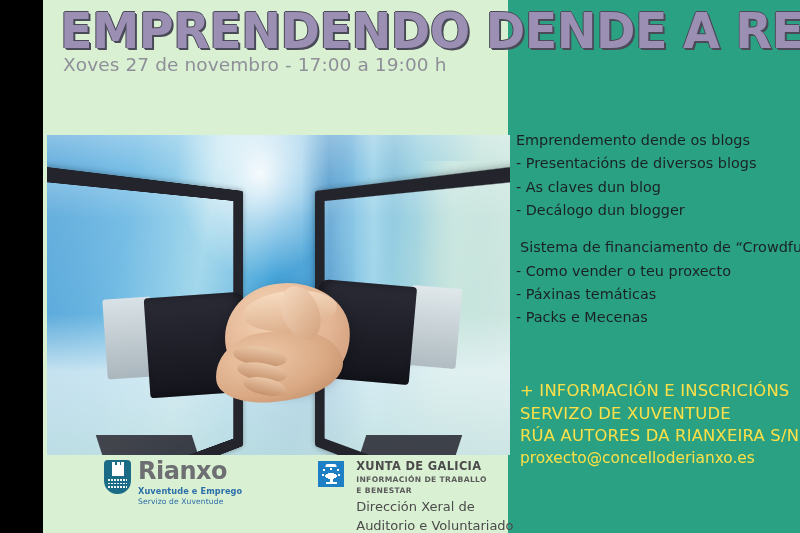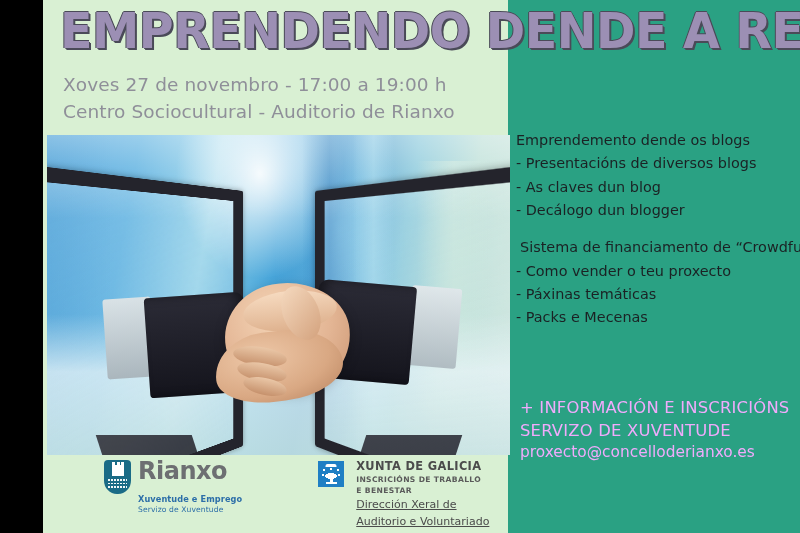--- a/index.html
+++ b/index.html
@@ -35,21 +35,21 @@
     color:#9c8fb4;
     white-space:nowrap;
     text-shadow:2px 2px 0 #4a4a58, 1px 1px 0 #4a4a58, -1px 0 0 #4a4a58, 0 -1px 0 #4a4a58;
     transform:scaleX(0.97);
     transform-origin:left top;
     z-index:5;
   }
 
   
   .subtitle{
-    position:absolute;left:63px;top:72px;width:440px;
+    position:absolute;left:63px;top:52px;width:440px;
     color:#8f8f99;
     font-size:18.5px;
     line-height:1.45;
     letter-spacing:0.1px;
     z-index:5;
   }
   .subtitle div{white-space:nowrap;}
 
   
   .photo{
@@ -151,22 +151,22 @@
     color:#1b2224;
     font-size:14.4px;
     line-height:1.62;
     z-index:6;
   }
   .topics .row{white-space:nowrap;}
   .topics .gap{height:14px;}
   .topics .indent{padding-left:4px;}
 
   .contact{
-    position:absolute;left:520px;top:397px;width:280px;
-    color:#f0abfc;
+    position:absolute;left:520px;top:380px;width:280px;
+    color:#fde047;
     font-size:16.4px;
     line-height:1.38;
     letter-spacing:.2px;
     z-index:6;
   }
   .contact div{white-space:nowrap;}
   .contact .email{font-size:15.4px;letter-spacing:0;}
 
   
   .logos{position:absolute;left:104px;top:460px;z-index:6;display:flex;align-items:flex-start;gap:76px;}
@@ -192,21 +192,21 @@
     position:absolute;left:4px;top:19px;width:19px;height:11px;
     background:
       repeating-linear-gradient(180deg, #fff 0 1.6px, transparent 1.6px 3.7px);
     -webkit-mask-image:repeating-linear-gradient(90deg,#000 0 2px,transparent 2px 3px);
             mask-image:repeating-linear-gradient(90deg,#000 0 2px,transparent 2px 3px);
     opacity:.95;
   }
   .rianxo-txt .name{
     font-size:24px;font-weight:bold;color:#6d6f72;line-height:.95;letter-spacing:-.5px;
   }
-  .rianxo-txt .l1{font-size:8.2px;font-weight:bold;color:#2c6ea8;margin-top:11px;letter-spacing:.1px;}
+  .rianxo-txt .l1{font-size:8.2px;font-weight:bold;color:#2c6ea8;margin-top:3px;letter-spacing:.1px;}
   .rianxo-txt .l2{font-size:7.6px;color:#2c6ea8;margin-top:1px;letter-spacing:.1px;}
 
   .logo-xunta{display:flex;align-items:flex-start;gap:12px;}
   .xunta-emblem{
     width:26px;height:26px;background:#1f7fc4;position:relative;flex:0 0 auto;margin-top:1px;
   }
   .xunta-emblem .crown{
     position:absolute;left:50%;top:2.5px;transform:translateX(-50%);
     width:11px;height:3px;background:#fff;border-radius:2px 2px 0 0;
   }
@@ -222,36 +222,35 @@
   .xunta-emblem .chalice{
     position:absolute;left:50%;bottom:3px;transform:translateX(-50%);
     width:12px;height:11px;
     background:
       linear-gradient(#fff,#fff) center bottom/11px 2px no-repeat,
       linear-gradient(#fff,#fff) center 5px/3px 5px no-repeat,
       radial-gradient(ellipse 6px 3px at 50% 3px,#fff 99%,transparent);
   }
   .xunta-txt .x1{font-size:11.4px;font-weight:bold;color:#4b4b4b;letter-spacing:.35px;line-height:1.1;}
   .xunta-txt .x2{font-size:7.6px;font-weight:bold;color:#5a5a5a;letter-spacing:.35px;line-height:1.3;margin-top:2px;}
-  .xunta-txt .x3{font-size:11px;color:#4b4b4b;line-height:1.32;margin-top:2px;text-decoration:underline;}
+  .xunta-txt .x3{font-size:13px;color:#4b4b4b;line-height:1.32;margin-top:2px;}
 </style>
 </head>
 <body>
 
 <div id="poster">
 
   <div class="panel-green"></div>
 
   <div class="panel-teal"></div>
 
   <div class="headline">EMPRENDENDO DENDE A REDE</div>
 
   <div class="subtitle">
     <div>Xoves 27 de novembro - 17:00 a 19:00 h</div>
-    <div>Centro Sociocultural - Auditorio de Rianxo</div>
   </div>
 
   <div class="photo">
     <div class="ph-bg"></div>
     <div class="ph-stripe s4"></div>
     <div class="ph-stripe s1"></div>
     <div class="ph-stripe s2"></div>
     <div class="ph-stripe s3"></div>
     <div class="ph-bg2"></div>
 
@@ -287,20 +286,21 @@
     <div class="gap"></div>
     <div class="row indent"> Sistema de financiamento de “Crowdfunding”</div>
     <div class="row">- Como vender o teu proxecto</div>
     <div class="row">- Páxinas temáticas</div>
     <div class="row">- Packs e Mecenas</div>
   </div>
 
   <div class="contact">
     <div>+ INFORMACIÓN E INSCRICIÓNS</div>
     <div>SERVIZO DE XUVENTUDE</div>
+    <div>RÚA AUTORES DA RIANXEIRA S/N</div>
     <div class="email">proxecto@concelloderianxo.es</div>
   </div>
 
   <div class="logos">
 
     <div class="logo-rianxo">
       <div class="shield">
         <div class="tower"></div>
         <div class="waves"></div>
       </div>
@@ -312,21 +312,21 @@
     </div>
 
     <div class="logo-xunta">
       <div class="xunta-emblem">
         <div class="crown"></div>
         <div class="dots"></div>
         <div class="chalice"></div>
       </div>
       <div class="xunta-txt">
         <div class="x1">XUNTA DE GALICIA</div>
-        <div class="x2">INSCRICIÓNS DE TRABALLO</div>
+        <div class="x2">INFORMACIÓN DE TRABALLO</div>
         <div class="x2">E BENESTAR</div>
         <div class="x3">Dirección Xeral de</div>
         <div class="x3">Auditorio e Voluntariado</div>
       </div>
     </div>
 
   </div>
 
 </div>
 

